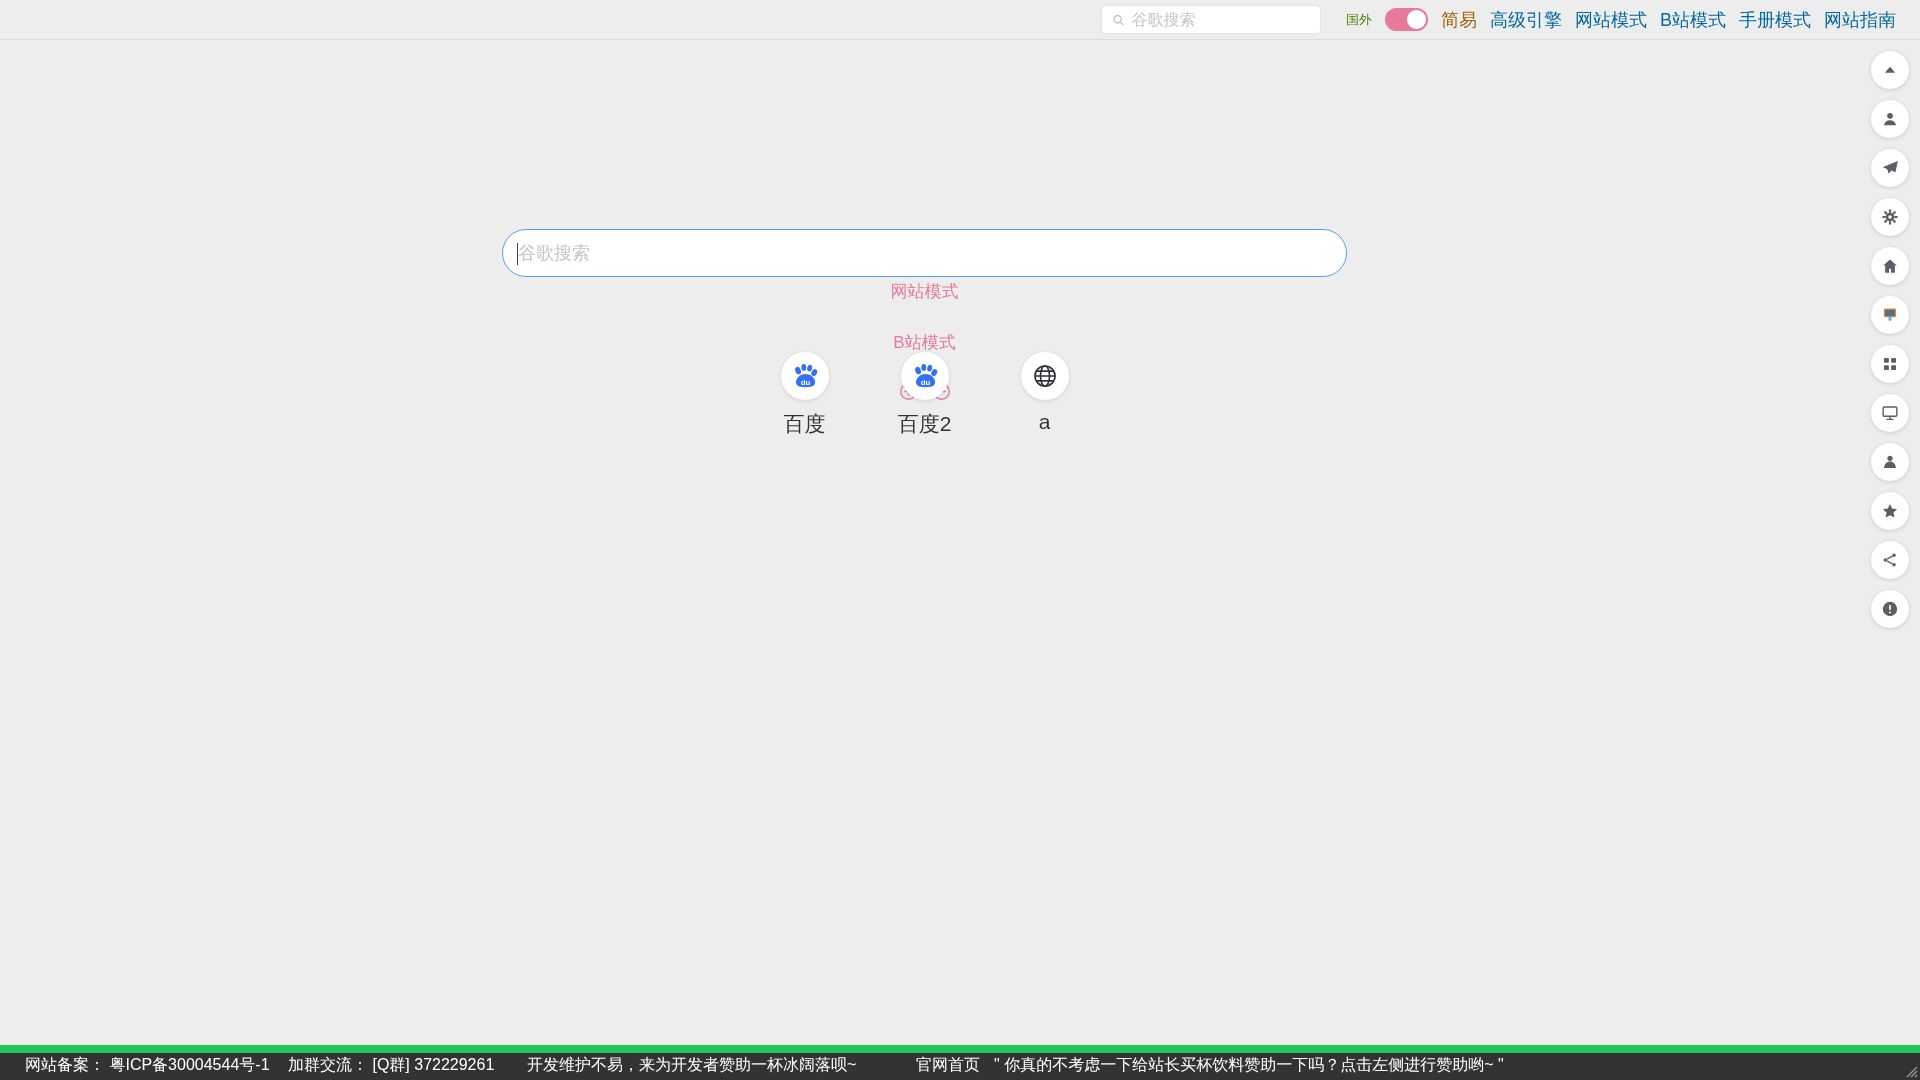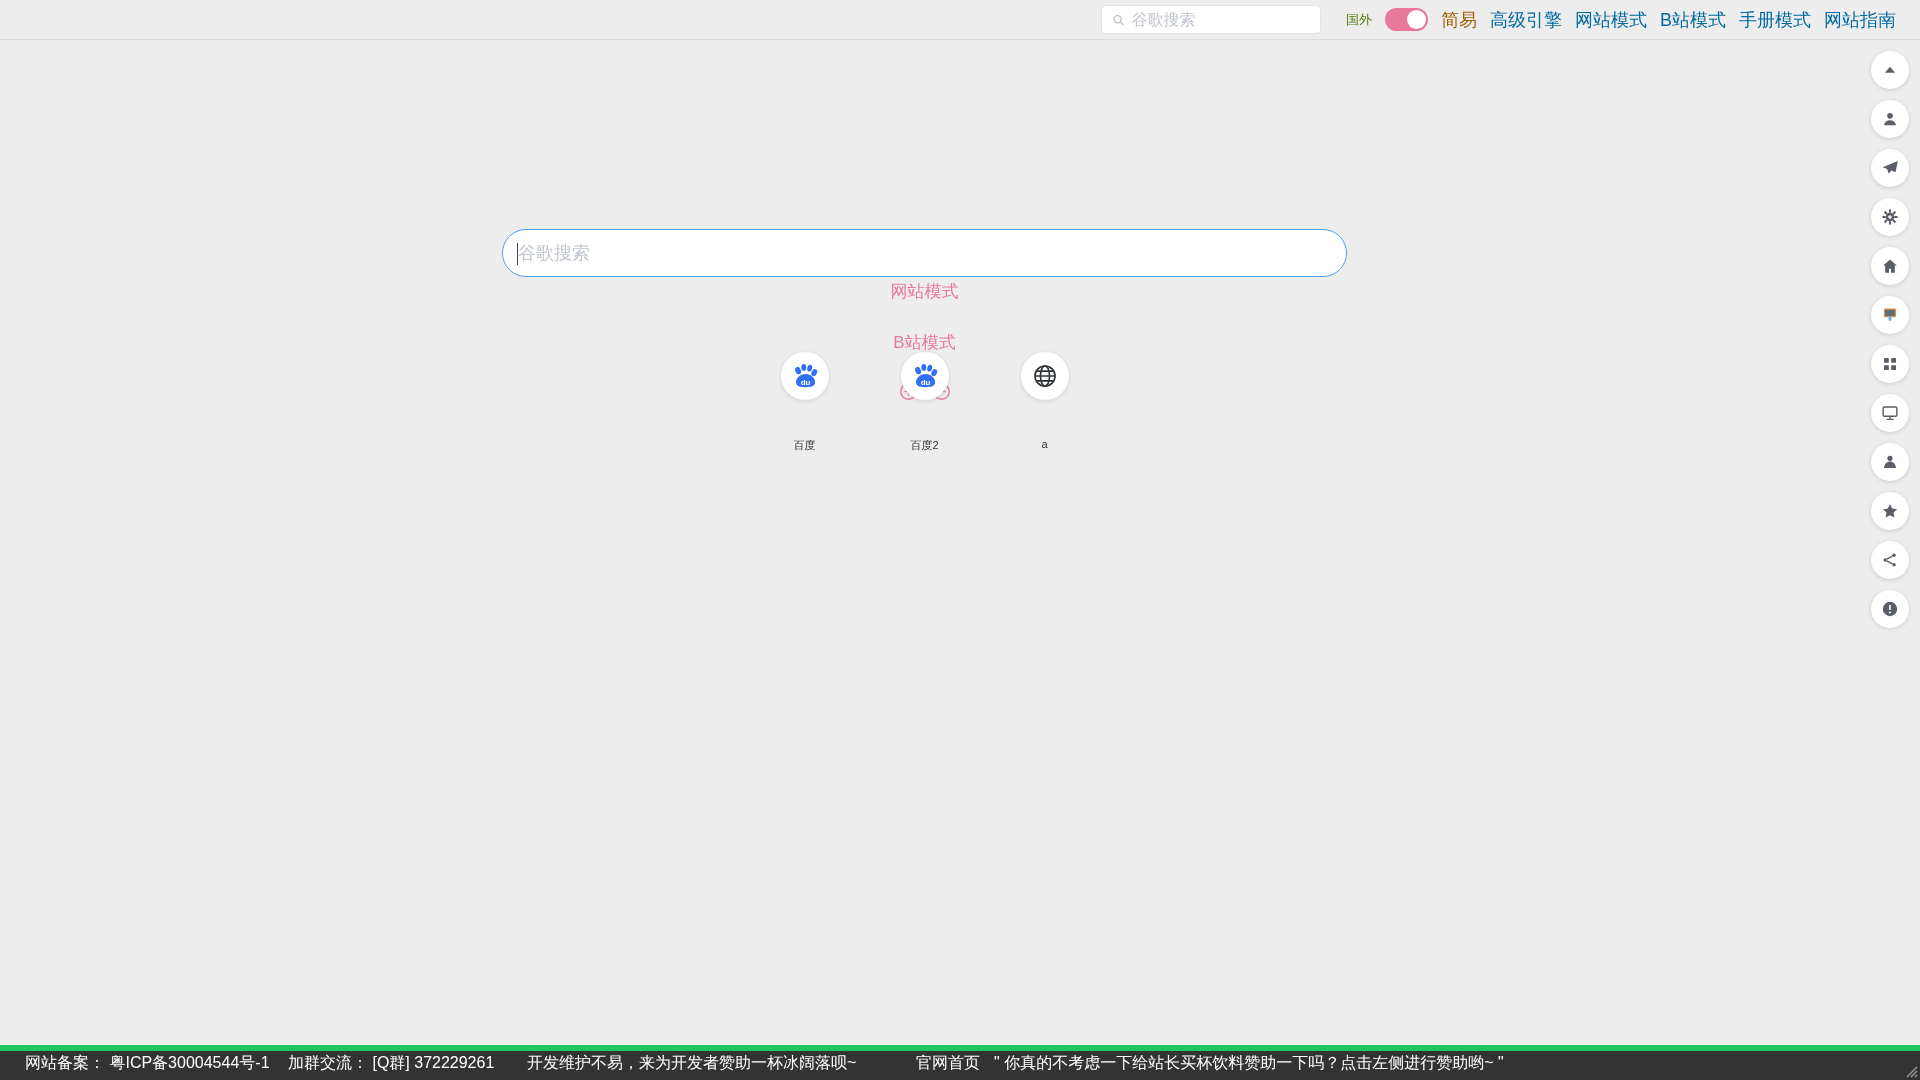--- a/index.html
+++ b/index.html
@@ -57,46 +57,46 @@
   }
   .mode-row {
     margin-top:27px; display:flex; align-items:center; justify-content:center;
     gap:28px; height:22px;flex-direction:column;
   }
   .mode-link { font-size:17px; color:#e8799a; cursor:pointer; text-decoration:none; white-space:nowrap; }
   .pm-group { display:flex; align-items:center; gap:14px; }
   .pm-btn { width:19px; height:19px; cursor:pointer; display:inline-flex; }
 
   .sites-row { margin-top:26px; display:flex; justify-content:center; }
-  .site { width:120px; display:flex; flex-direction:column; align-items:center; cursor:pointer;gap:28px; }
+  .site { width:120px; display:flex; flex-direction:column; align-items:center; cursor:pointer; }
   .site-circle {
     width:48px; height:48px; border-radius:50%; background:#fff;
     box-shadow:0 1px 4px rgba(0,0,0,0.12);
     display:flex; align-items:center; justify-content:center;
   }
   .site-label {
-    margin-top:10px; font-size:11px; color:#333; max-width:118px;
+    margin-top:10px; font-size:21px; color:#333; max-width:118px;
     white-space:nowrap; overflow:hidden; text-overflow:ellipsis; text-align:center;
   }
 
   
   .sidebar {
     position:absolute; top:51px; right:11px; width:38px;
     display:flex; flex-direction:column; gap:11px;
   }
   .fab {
     width:38px; height:38px; border-radius:50%; background:#fff; border:none;
     box-shadow:0 1px 4px rgba(0,0,0,0.14); cursor:pointer;
     display:flex; align-items:center; justify-content:center; padding:0;
   }
 
   
   .footer {
     position:absolute; left:0; bottom:0; width:1920px; height:35px;
-    background:#333; border-top:6px solid #22c55e; color:#fff;
+    background:#333; border-top:8px solid #22c55e; color:#fff;
   }
   .footer span, .footer a {
     position:absolute; top:0; height:23px; line-height:23px;
     font-size:16px; color:#fff; white-space:nowrap; text-decoration:none;
   }
   .grip { position:absolute; right:2px; bottom:2px; width:15px; height:15px; cursor:nwse-resize; }
 </style>
 </head>
 <body>
 

